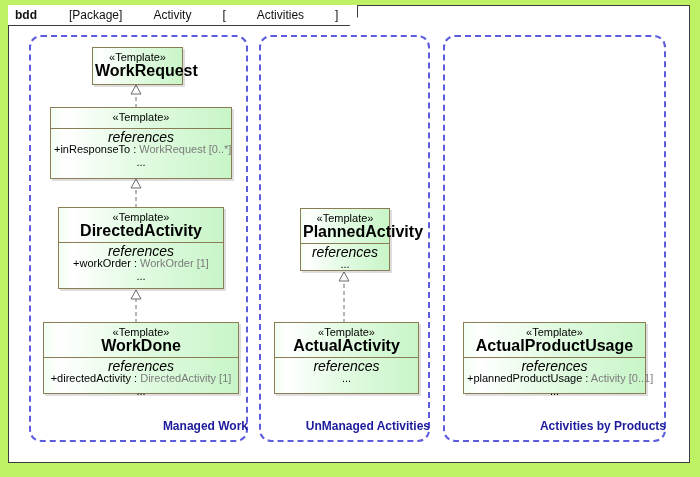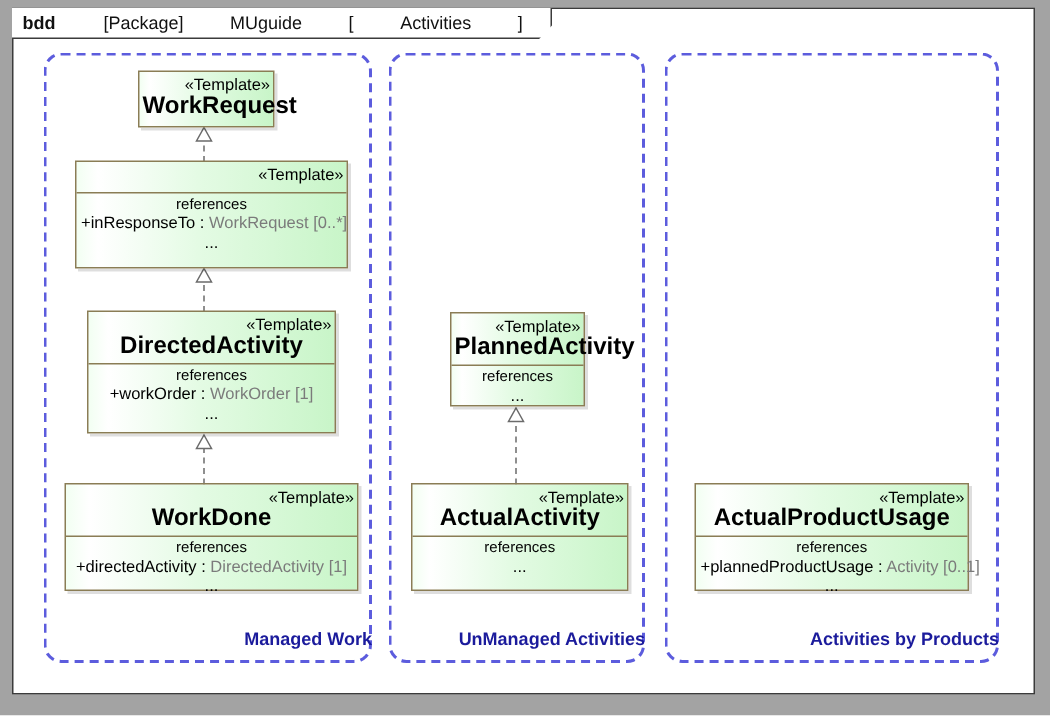--- a/index.html
+++ b/index.html
@@ -8,21 +8,21 @@
     padding: 0;
     background: #ffffff;
   }
   body {
     font-family: "Liberation Sans", sans-serif;
   }
   #canvas {
     position: relative;
     width: 700px;
     height: 477px;
-    background: #a3a3a3;
+    background: #bef264;
     overflow: hidden;
   }
 
   
   #frame {
     position: absolute;
     left: 8px;
     top: 5px;
     width: 682px;
     height: 458px;
@@ -81,35 +81,35 @@
     color: #000000;
   }
   .block-header {
     text-align: center;
     padding: 3px 2px 4px 2px;
   }
   .stereotype {
     font-size: 11px;
     color: #000000;
     line-height: 13px;
-    text-align: right;
   }
   .block-name {
     font-size: 16px;
     font-weight: bold;
     color: #000000;
     line-height: 14px;
   }
   .compartment {
     border-top: 1px solid #8a7d55;
     padding: 2px 3px 3px 3px;
     text-align: center;
   }
   .compartment-title {
-    font-size: 10px;
+    font-style: italic;
+    font-size: 14px;
     color: #000000;
     line-height: 12px;
   }
   .feature {
     font-size: 11px;
     color: #000000;
     line-height: 13px;
     text-align: center;
     white-space: nowrap;
   }
@@ -129,21 +129,21 @@
 </head>
 <body>
 
 <div id="canvas">
 
   <div id="frame"></div>
 
   <div id="frame-title">
     <span class="kw">bdd</span>
     <span class="seg">[Package]</span>
-    <span class="seg">MUguide</span>
+    <span class="seg">Activity</span>
     <span class="seg">[</span>
     <span class="seg">Activities</span>
     <span class="seg">]</span>
   </div>
 
   <div class="group" style="left:29px; top:35px; width:219px; height:407px;"></div>
   <div class="group-label" style="left:29px; top:419px; width:219px;">Managed Work</div>
 
   <div class="group" style="left:259px; top:35px; width:171px; height:407px;"></div>
   <div class="group-label" style="left:259px; top:419px; width:171px;">UnManaged Activities</div>

